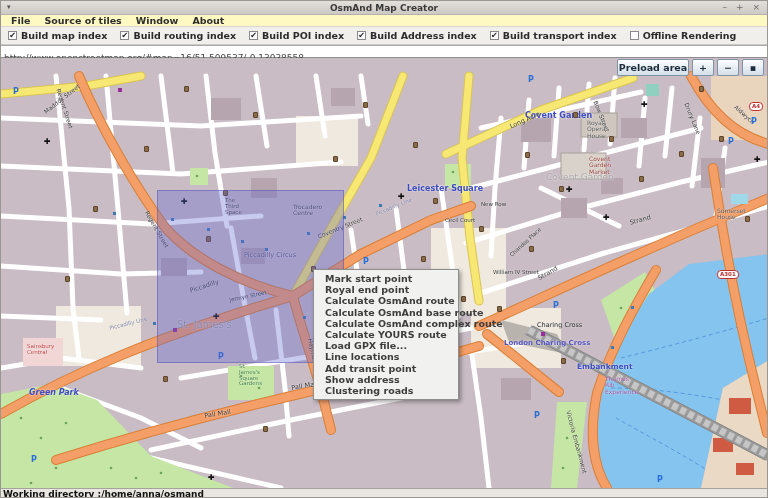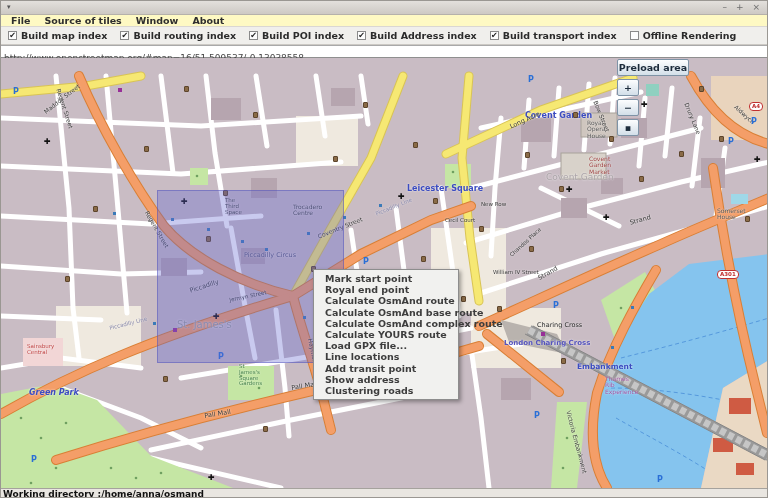--- a/index.html
+++ b/index.html
@@ -39,40 +39,41 @@
   .pub-icon { width:5px; height:6px; background:#8a6b47; border:1px solid #5d452c; border-radius:1px; }
   .church-icon { font-size:8px; font-weight:bold; color:#111; line-height:1; }
   .parking-icon { font-size:8px; font-weight:bold; color:#2a6fd6; line-height:1; }
   .theatre-icon { width:4px; height:4px; background:#982f98; }
   .dot-icon { width:3px; height:3px; background:#3a7ab8; }
 
   
   .select-overlay { position:absolute; left:156px; top:132px; width:187px; height:173px; background:rgba(96,99,208,0.34); border:1px solid rgba(75,75,185,0.45); z-index:4; }
 
   
-  .map-buttons { position:absolute; top:1px; left:616px; display:flex; gap:3px; z-index:6;flex-direction:column; }
+  .map-buttons { position:absolute; top:1px; left:616px; display:flex; gap:3px; z-index:6; }
   .map-btn { height:17px; background:linear-gradient(#fcfdfe,#d3dfe9); border:1px solid #7e93a6; border-radius:2px; font-size:9.5px; font-weight:bold; color:#1d2c3c; display:flex; align-items:center; justify-content:center; cursor:default; }
   .map-btn.wide { width:72px; }
   .map-btn.small { width:22px; }
 
   
   .context-menu { position:absolute; left:312px; top:211px; width:146px; background:#f1f1ef; border:1px solid #8d8d8d; box-shadow:2px 2px 4px rgba(0,0,0,.35); padding:3px 0; z-index:7; }
   .context-menu .menu-entry { font-size:9.5px; font-weight:bold; color:#3d3d3d; padding:0 6px 0 11px; height:11.2px; line-height:11.2px; white-space:nowrap; }
 
   
   .statusbar { height:11px; flex:0 0 11px; background:#e9e6e1; border-top:1px solid #a5a29d; display:flex; align-items:center; }
   .statusbar span { font-size:9px; font-weight:bold; color:#101010; padding-left:2px; }
 </style>
 </head>
 <body>
 
 <div class="window">
 
   <div class="titlebar">
     <span class="title-icon">▾</span>
+    <span class="title-text">OsmAnd Map Creator</span>
     <span class="win-controls">
       <span>–</span>
       <span>+</span>
       <span>×</span>
     </span>
   </div>
 
   <div class="menubar">
 
   <span class="menu-item">File</span>

